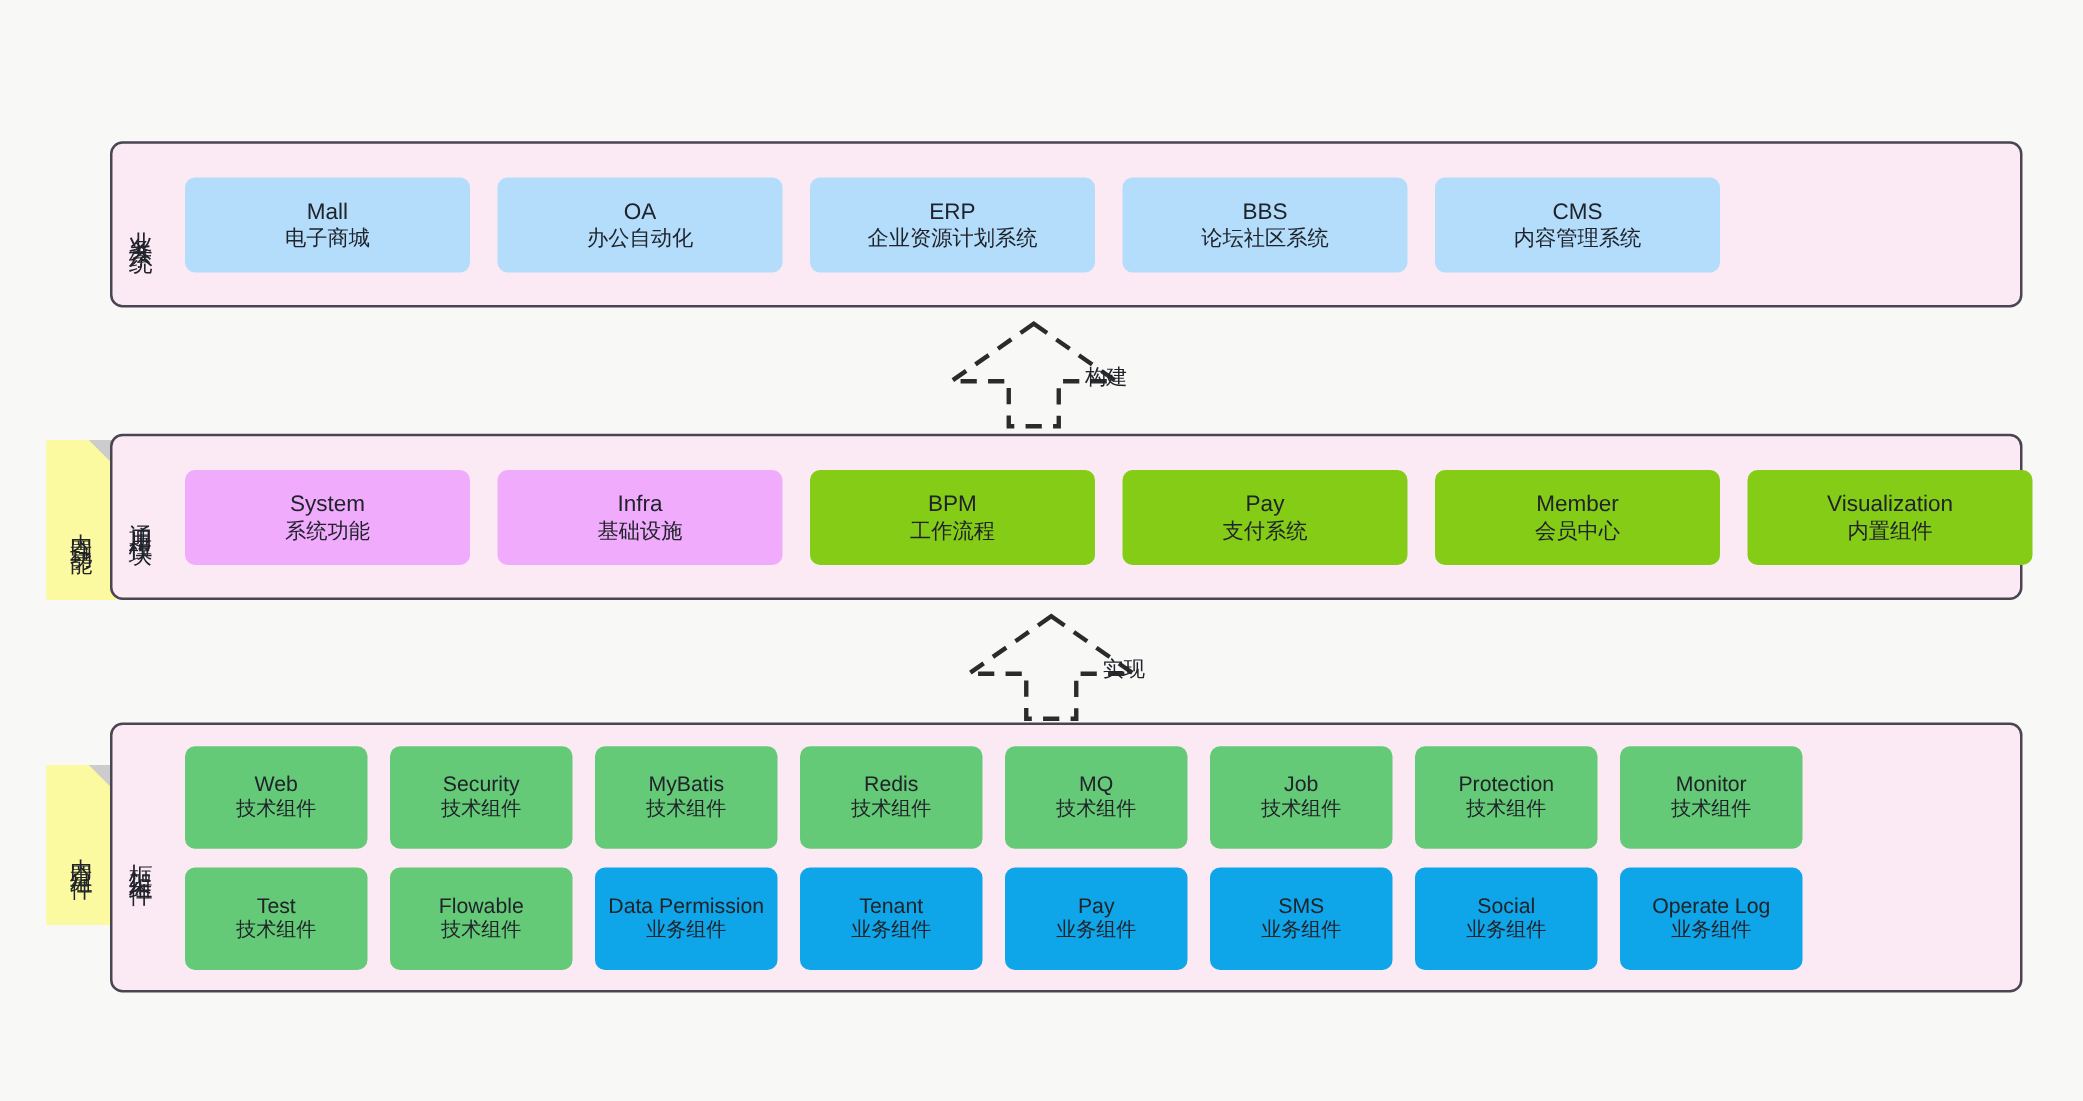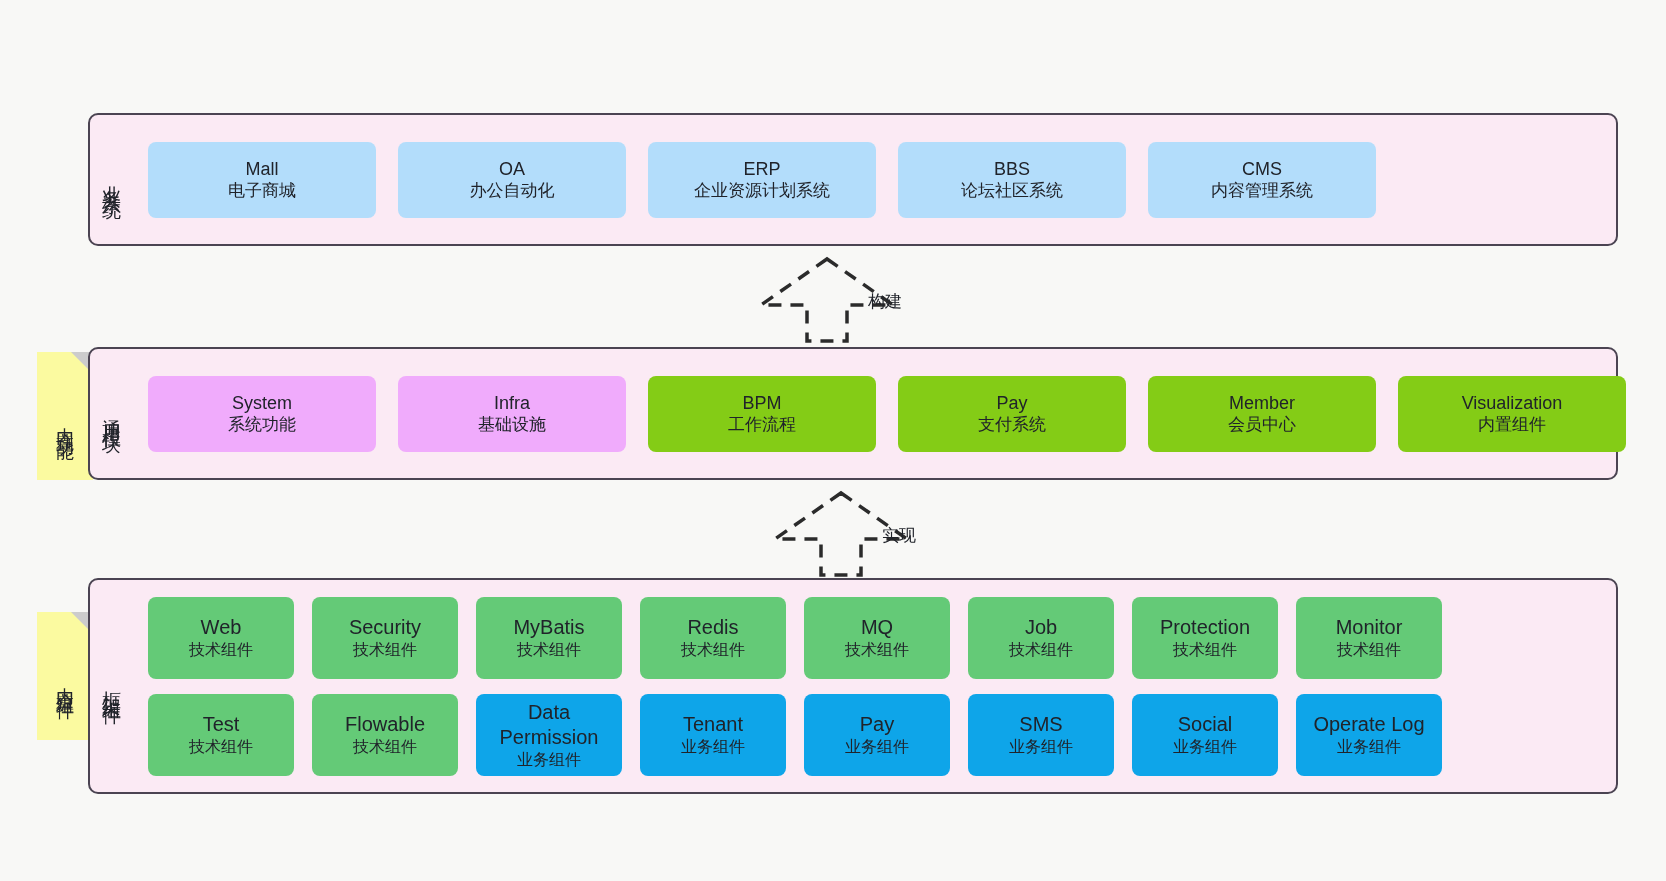--- a/index.html
+++ b/index.html
@@ -65,21 +65,21 @@
   }
   .box .en { font-size: 18px; }
   .box .cn { font-size: 17px; }
 
   
   .row6 .box { width: 228px; height: 76px; }
   .row6 .box .en { font-size: 18px; }
 
   
   .row8 .box { width: 146px; height: 82px; }
-  .row8 .box .en { font-size: 20px; }
+  .row8 .box .en { font-size: 17px; }
   .row8 .box .cn { font-size: 16px; }
 
   .c-blue      { background: #b3ddfb; }
   .c-red       { background: #f0abfc; }
   .c-pink      { background: #84cc16; text-align: right; }
   .c-green     { background: #64ca77; }
   .c-lightgrn  { background: #0ea5e9; }
 
   
   .sticky {

